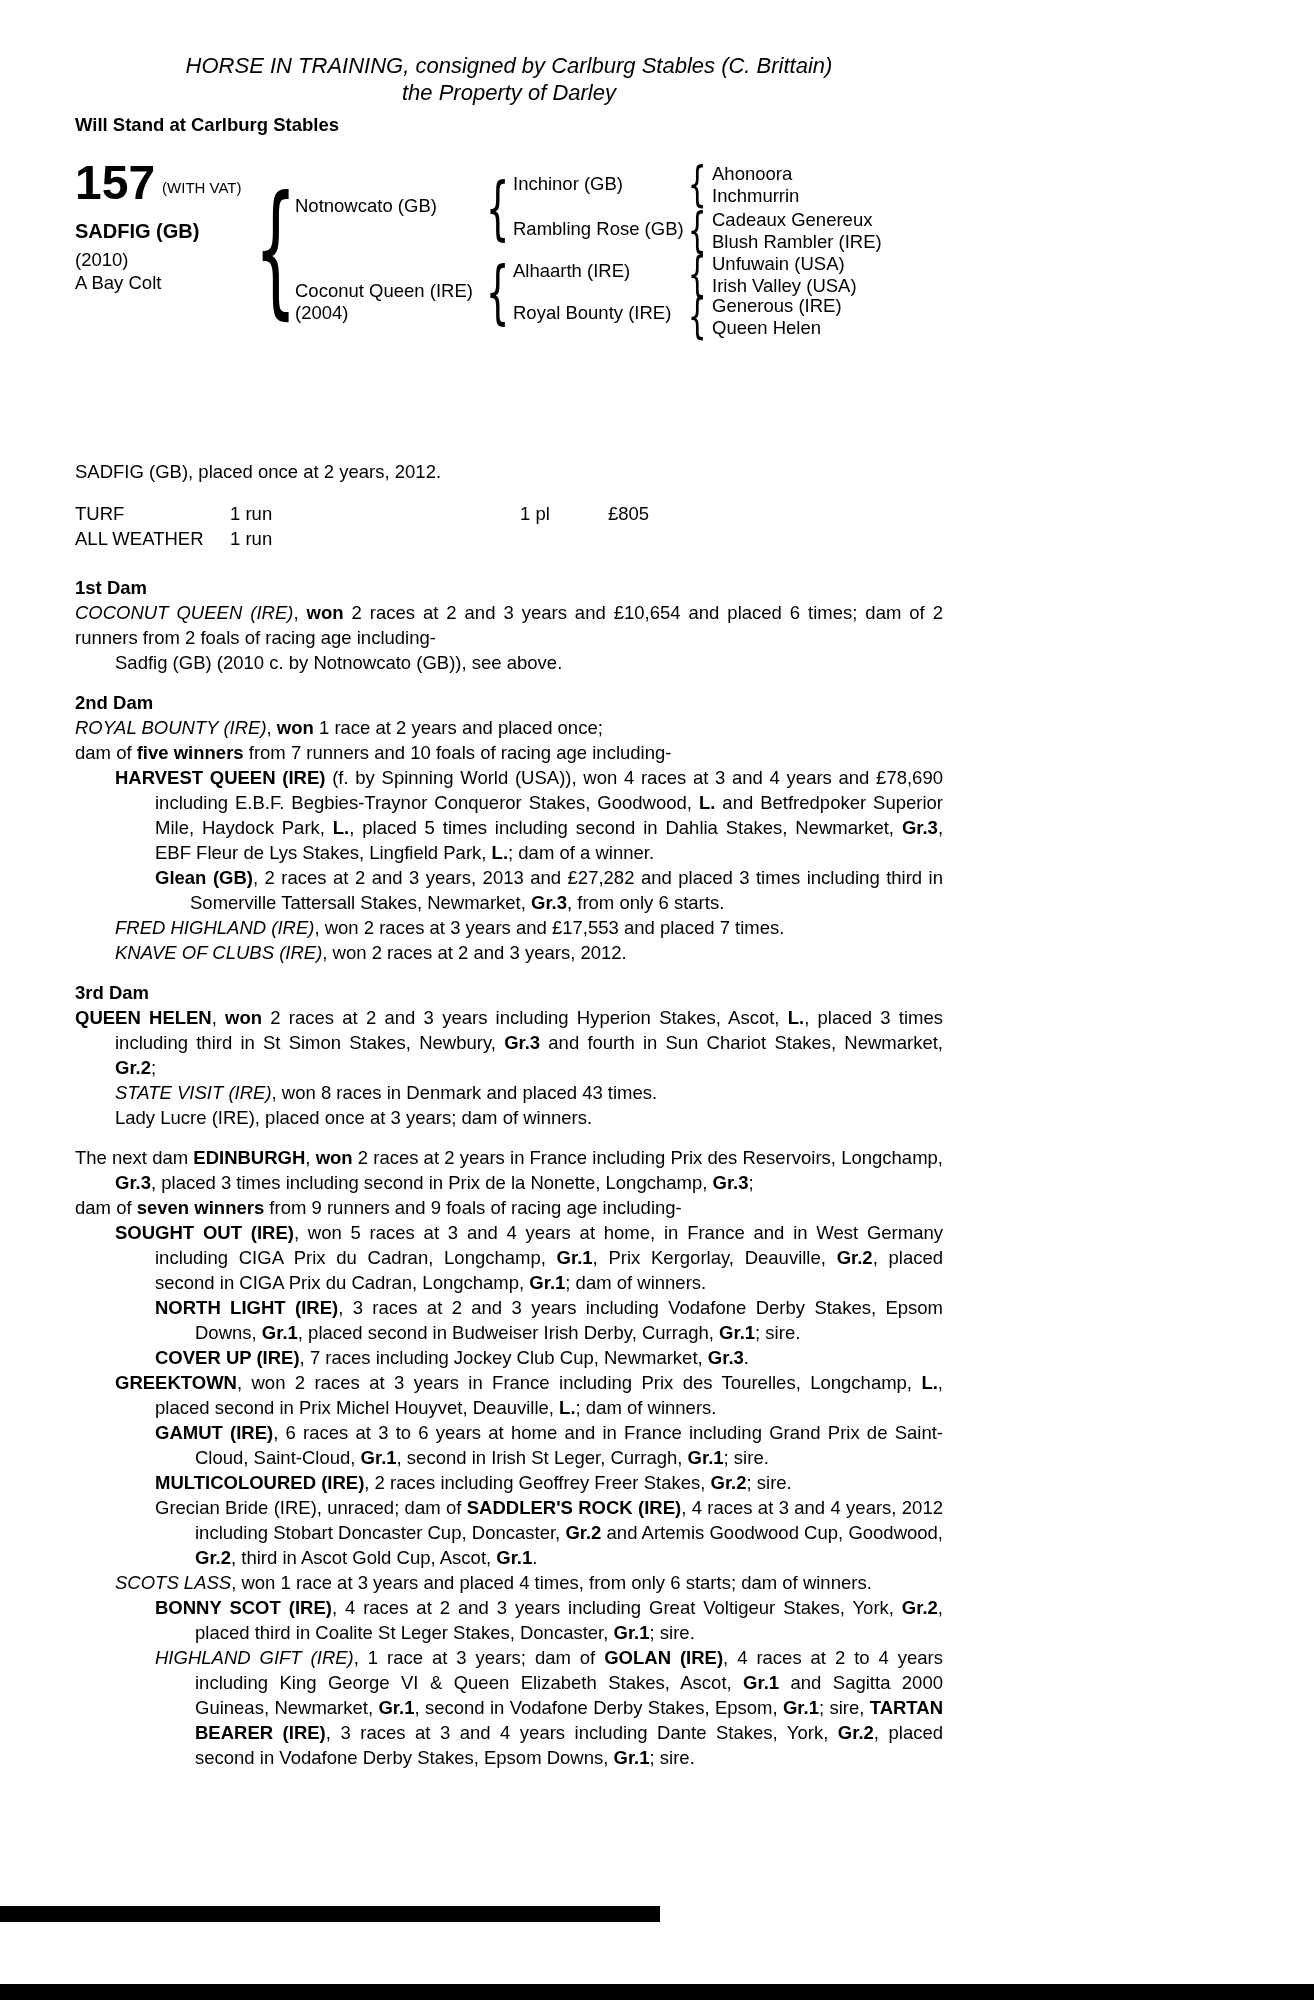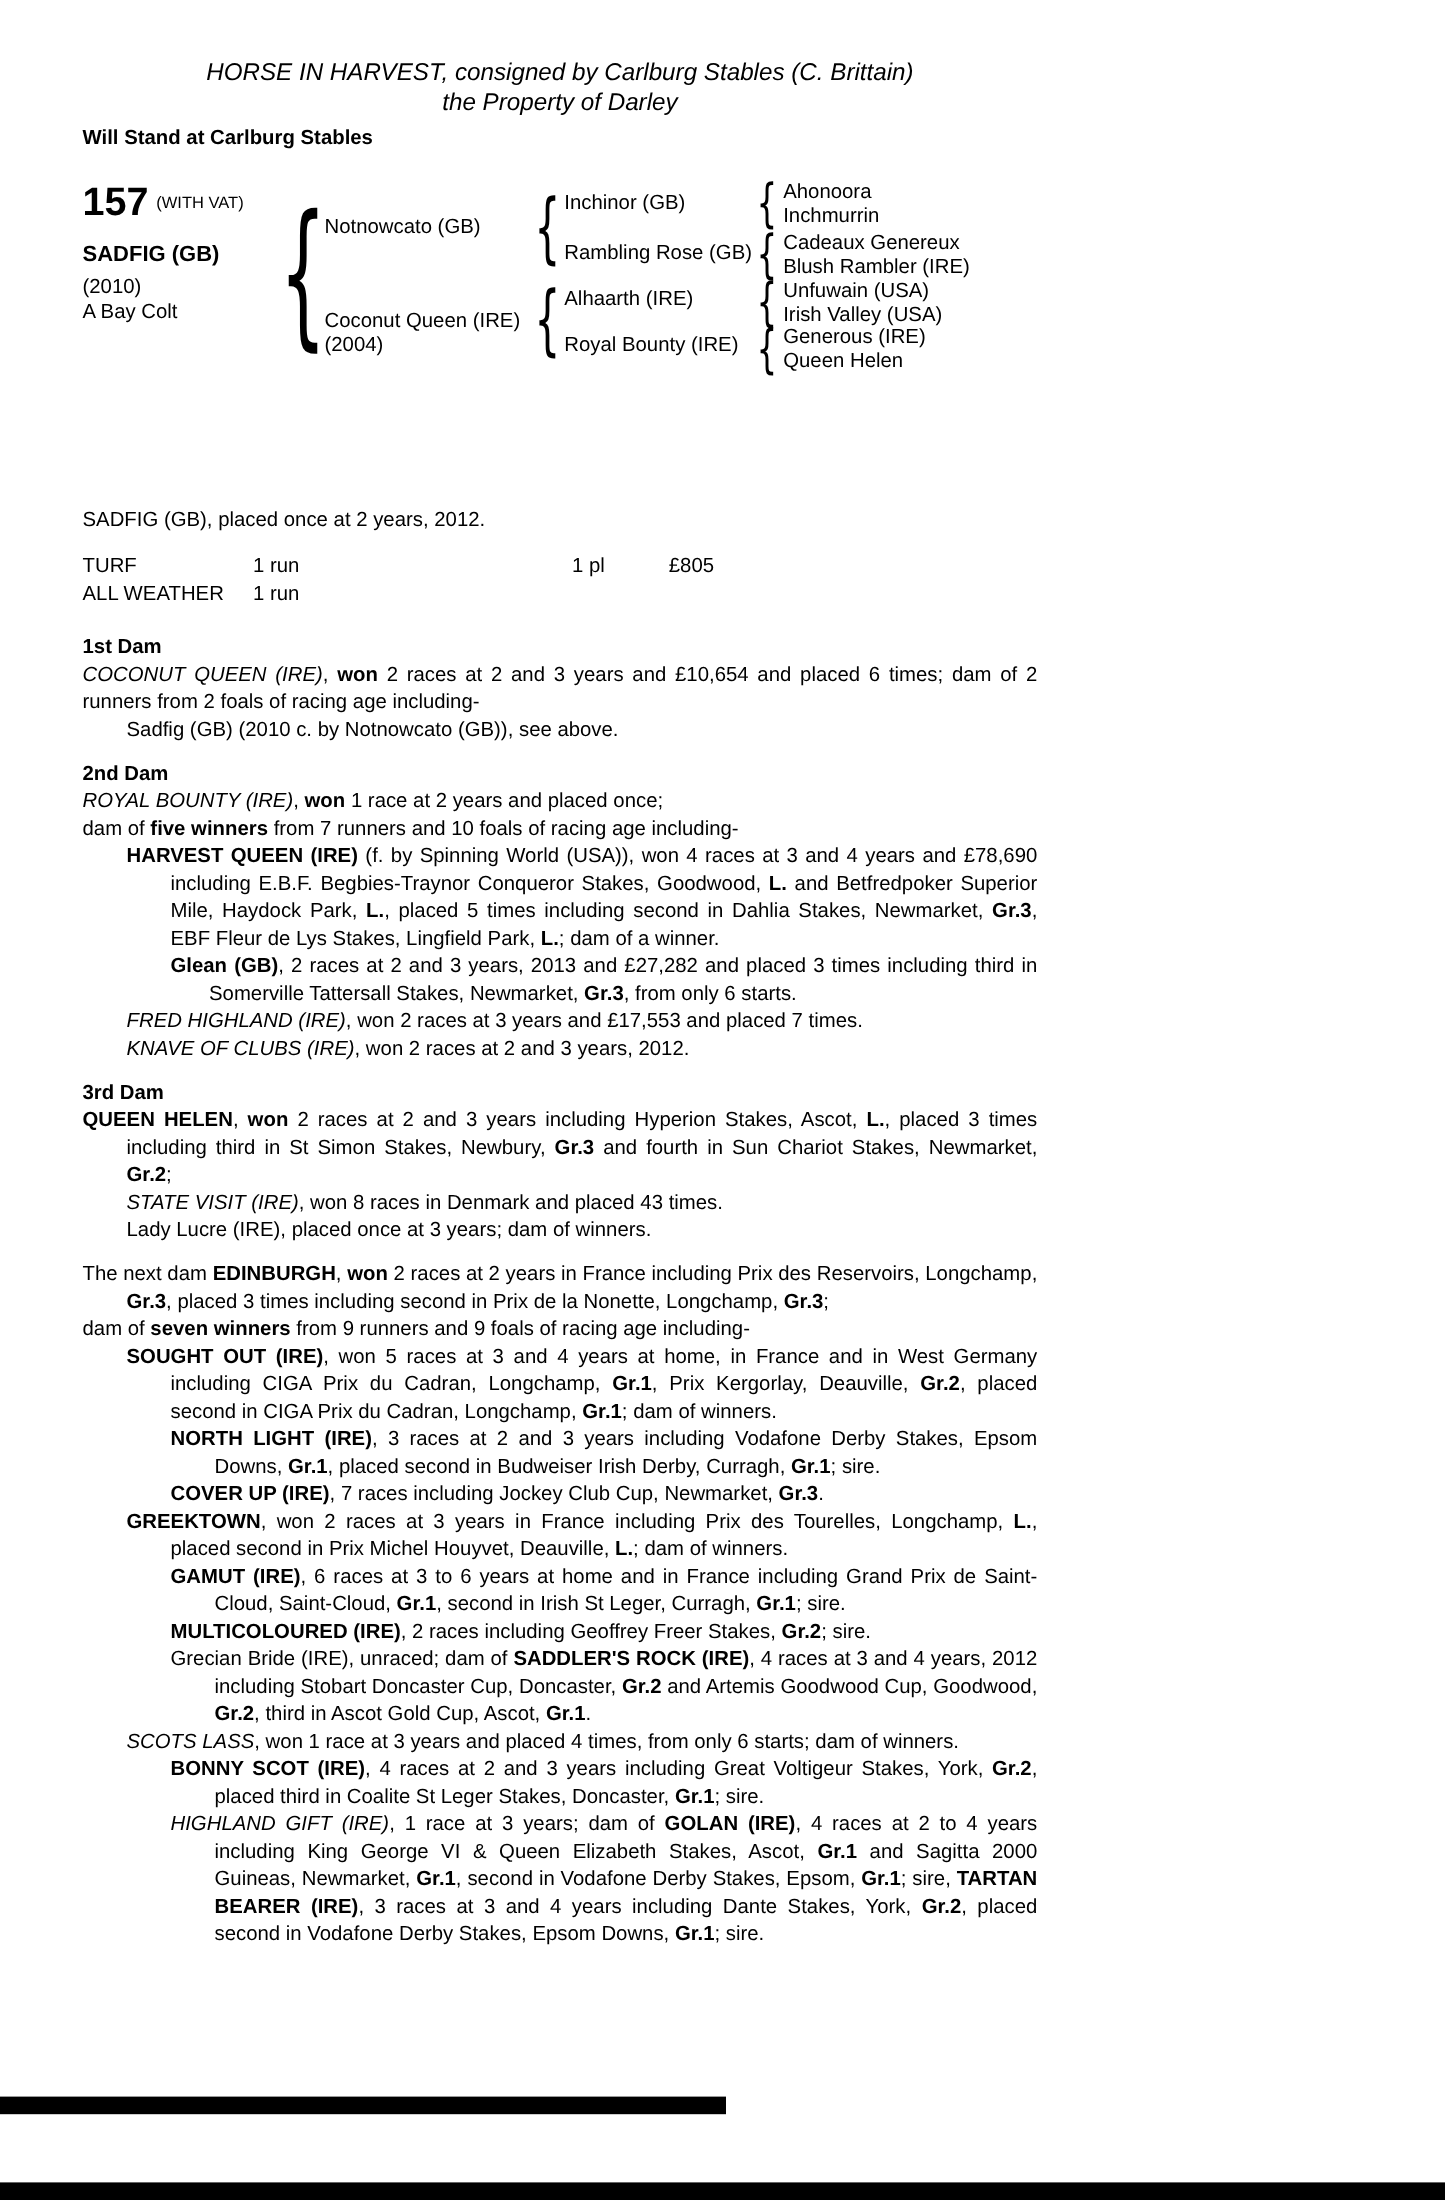--- a/index.html
+++ b/index.html
@@ -11,21 +11,21 @@
 
   
   .title-line { text-align:center; font-style:italic; font-size:22px; line-height:27px; }
   .title-block { padding-top:52px; }
   .stand-line { font-weight:bold; line-height:25px; margin-top:6px; }
 
   
   .pedigree { position:relative; height:192px; margin-top:26px; }
   .ped-abs { position:absolute; white-space:nowrap; line-height:22px; }
   .lot-row { left:0; top:0; }
-  .lot-number { font-size:36px; font-weight:bold; line-height:40px; }
+  .lot-number { font-size:48px; font-weight:bold; line-height:40px; }
   .vat-note { font-size:15px; margin-left:7px; vertical-align:6px; }
   .horse-name { left:0; top:57px; font-weight:bold; font-size:20px; }
   .horse-year { left:0; top:86px; }
   .horse-desc { left:0; top:109px; }
   .sire      { left:220px; top:32px; }
   .dam       { left:220px; top:117px; }
   .dam-year  { left:220px; top:139px; }
   .gp-0 { left:438px; top:10px; }
   .gp-1 { left:438px; top:55px; }
   .gp-2 { left:438px; top:97px; }
@@ -71,21 +71,21 @@
   .scan-bar-1 { left:0; top:1906px; width:660px; height:16px; }
   .scan-bar-2 { left:0; top:1984px; width:1314px; height:16px; }
 </style>
 </head>
 <body>
 
 <div class="page">
   <div class="content">
 
     <div class="title-block">
-      <div class="title-line">HORSE IN HARVEST, consigned by Carlburg Stables (C. Brittain)</div>
+      <div class="title-line">HORSE IN TRAINING, consigned by Carlburg Stables (C. Brittain)</div>
       <div class="title-line">the Property of Darley</div>
     </div>
     <div class="stand-line">Will Stand at Carlburg Stables</div>
 
     <div class="pedigree">
       <div class="ped-abs lot-row">
         <span class="lot-number">157</span><span class="vat-note">(WITH VAT)</span>
       </div>
       <div class="ped-abs horse-name">SADFIG (GB)</div>
       <div class="ped-abs horse-year">(2010)</div>

